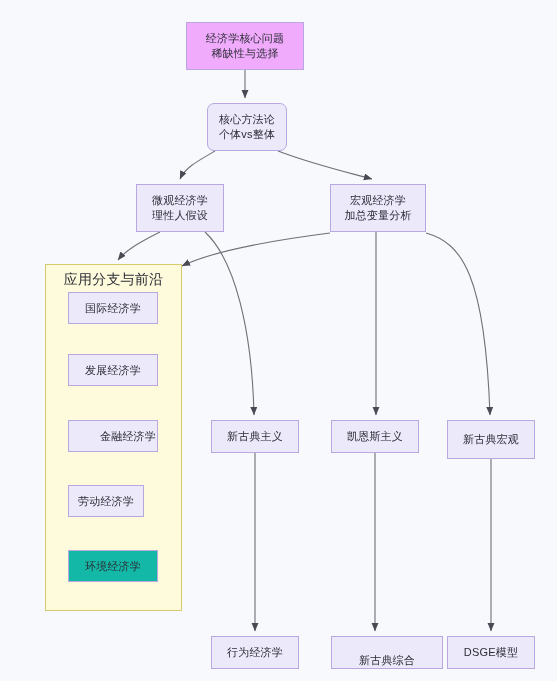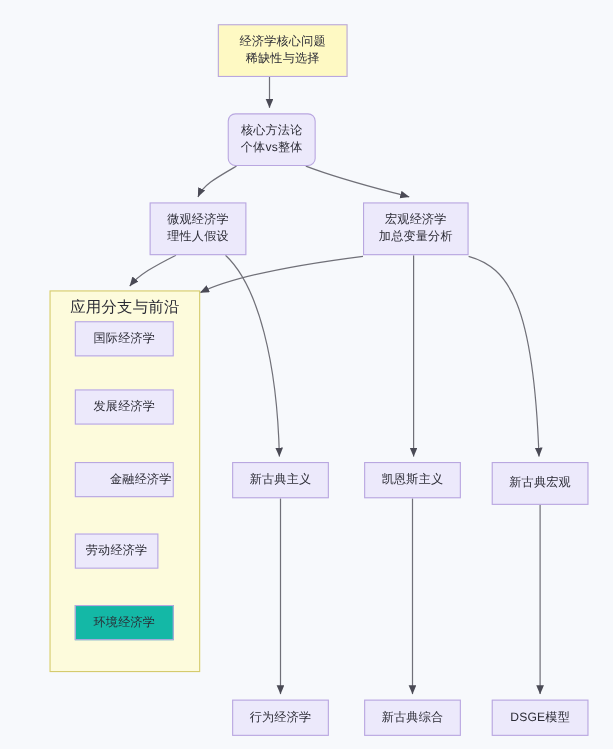--- a/index.html
+++ b/index.html
@@ -92,21 +92,21 @@
         <path d="M375,453 L375,631" marker-end="url(#arrow)" stroke="#707078"></path>
         <path d="M491,453 L491,631" marker-end="url(#arrow)" stroke="#707078"></path>
       </g>
   </svg>
 
   <div class="cluster" id="cluster-applied_branches" style="left: 45px; top: 264px; width: 137px; height: 347px; background: rgb(253, 251, 220); border-color: rgb(213, 203, 110);">
     <span class="cluster-title">应用分支与前沿</span>
   </div>
 
   <div id="node-layer">
-      <div class="node" style="left: 186px; top: 22px; width: 118px; height: 48px; background: #fef9c3; border-color: rgb(185, 167, 224); margin-left: 12px;">
+      <div class="node" style="left: 186px; top: 22px; width: 118px; height: 48px; background: #f0abfc; border-color: rgb(185, 167, 224);">
         <span class="line">经济学核心问题</span>
         <span class="line">稀缺性与选择</span>
       </div>
       <div class="node rounded" style="left: 207px; top: 103px; width: 80px; height: 48px; background: rgb(236, 233, 251); border-color: rgb(185, 167, 224);">
         <span class="line">核心方法论</span>
         <span class="line">个体vs整体</span>
       </div>
       <div class="node" style="left: 136px; top: 184px; width: 88px; height: 48px; background: rgb(236, 233, 251); border-color: rgb(185, 167, 224);">
         <span class="line">微观经济学</span>
         <span class="line">理性人假设</span>
@@ -120,21 +120,21 @@
       </div>
       <div class="node" style="left: 331px; top: 420px; width: 88px; height: 33px; background: rgb(236, 233, 251); border-color: rgb(185, 167, 224);">
         <span class="line">凯恩斯主义</span>
       </div>
       <div class="node" style="left: 447px; top: 420px; width: 88px; height: 39px; background: rgb(236, 233, 251); border-color: rgb(185, 167, 224);">
         <span class="line">新古典宏观</span>
       </div>
       <div class="node" style="left: 211px; top: 636px; width: 88px; height: 33px; background: rgb(236, 233, 251); border-color: rgb(185, 167, 224);">
         <span class="line">行为经济学</span>
       </div>
-      <div class="node" style="left: 331px; top: 636px; width: 88px; height: 33px; background: rgb(236, 233, 251); border-color: rgb(185, 167, 224);">
+      <div class="node" style="left: 331px; top: 636px; width: 112px; height: 33px; background: rgb(236, 233, 251); border-color: rgb(185, 167, 224); justify-content: flex-end;">
         <span class="line">新古典综合</span>
       </div>
       <div class="node" style="left: 447px; top: 636px; width: 88px; height: 33px; background: rgb(236, 233, 251); border-color: rgb(185, 167, 224); justify-content: center;">
         <span class="line">DSGE模型</span>
       </div>
       <div class="node" style="left: 68px; top: 292px; width: 90px; height: 32px; background: rgb(236, 233, 251); border-color: rgb(185, 167, 224);">
         <span class="line">国际经济学</span>
       </div>
       <div class="node" style="left: 68px; top: 354px; width: 90px; height: 32px; background: rgb(236, 233, 251); border-color: rgb(185, 167, 224);">
         <span class="line">发展经济学</span>

